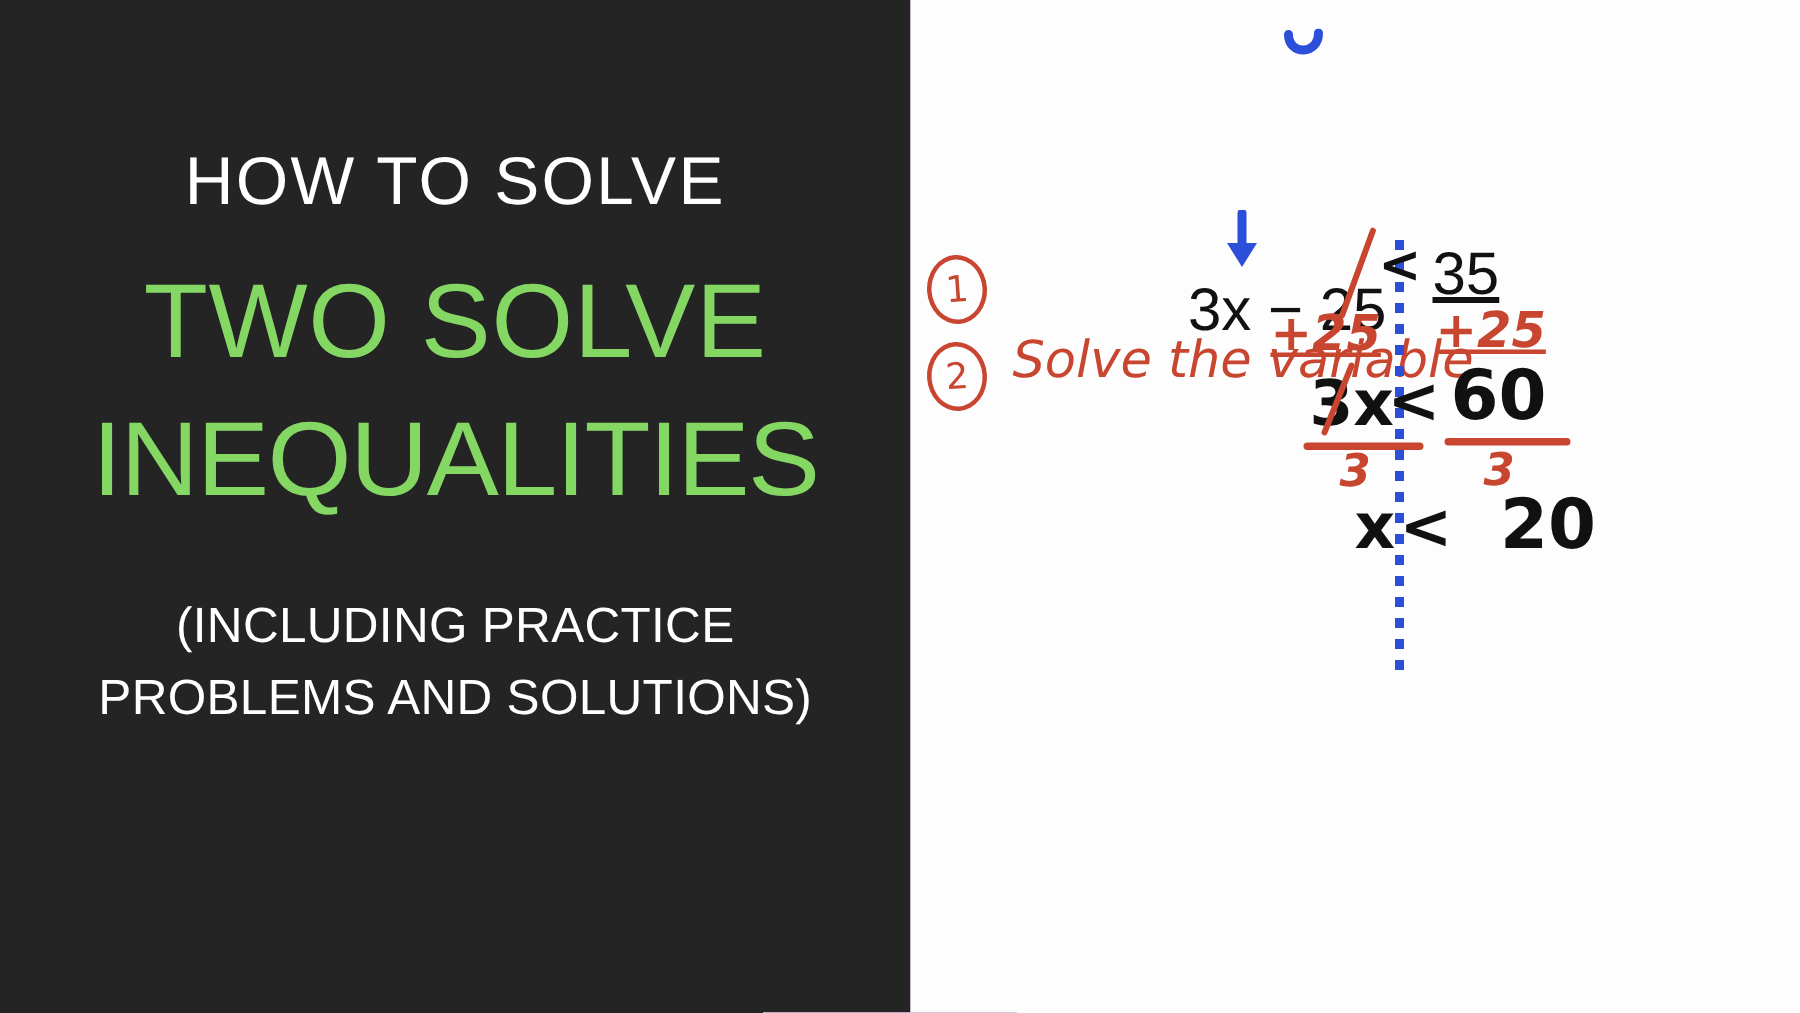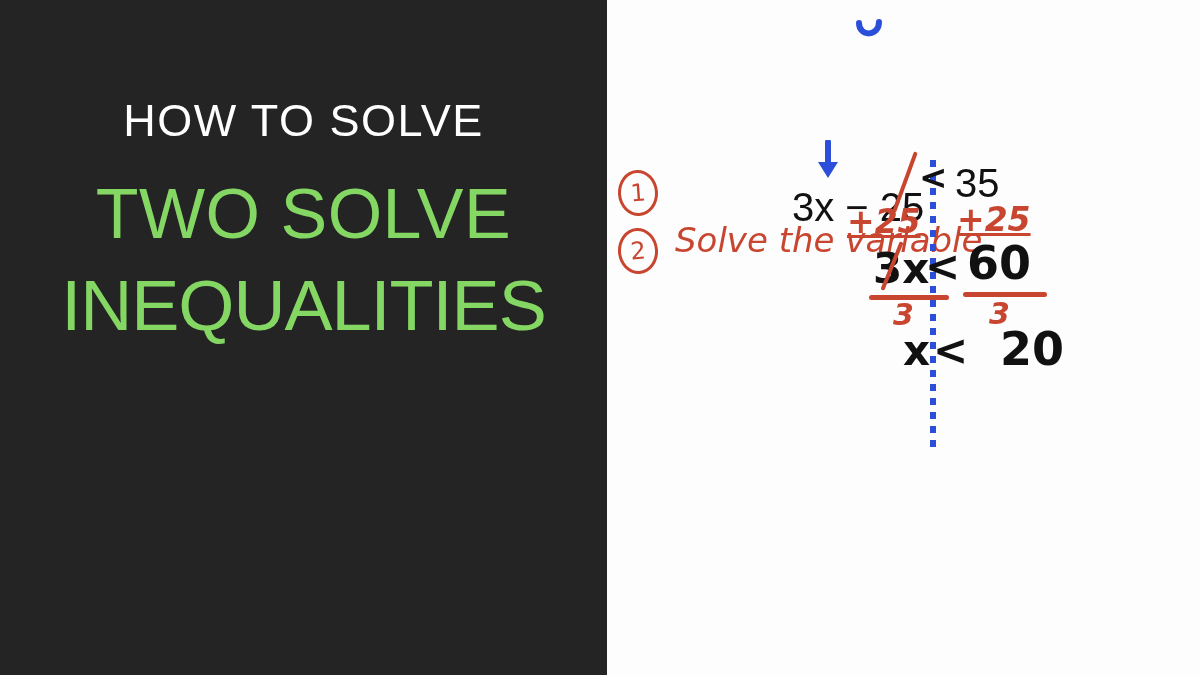--- a/index.html
+++ b/index.html
@@ -178,20 +178,24 @@
 <div id="canvas">
 
   <div id="title-panel">
 
     <div class="title-line" id="title-kicker">HOW TO SOLVE</div>
 
     <div class="title-line" id="title-main-1">TWO SOLVE</div>
 
     <div class="title-line" id="title-main-2">INEQUALITIES</div>
 
+    <div class="title-line" id="title-sub">
+      <span class="sub-line">(INCLUDING PRACTICE</span>
+      <span class="sub-line">PROBLEMS AND SOLUTIONS)</span>
+    </div>
   </div>
 
   <div id="board-panel">
 
     <div class="step-circle" style="left:11px; top:170px;">1</div>
 
     <div class="hand red step-text" style="left:68px; top:175px;">Solve the variable</div>
 
     <svg class="blue-mark" style="left:248px; top:19px;" width="30" height="26" viewBox="0 0 30 26">
       <path d="M4 4 C4 18, 24 18, 24 3" stroke="#2b4fd8" stroke-width="6" fill="none" stroke-linecap="round"></path>
@@ -205,21 +209,21 @@
       <line x1="13" y1="2" x2="13" y2="28" stroke="#2b4fd8" stroke-width="6" stroke-linecap="round"></line>
       <polygon points="13,38 3,22 23,22" fill="#2b4fd8"></polygon>
     </svg>
 
     <div id="divider-dots" style="left:323px; top:160px; height:290px;"></div>
 
     <div class="hand eq-main" style="left:185px; top:163px;margin-top:24px;">3x − 25</div>
 
     <div class="hand eq-black-bold" style="left:312px; top:160px; font-size:34px;">&lt;</div>
 
-    <div class="hand eq-main" style="left:348px; top:163px;">35</div>
+    <div class="hand eq-main" style="left:348px; top:163px;text-decoration:underline;">35</div>
 
     <div class="slash-25" style="left:296px; top:150px;"></div>
 
     <div class="hand eq-red" style="left:240px; top:205px;">+25</div>
 
     <div class="hand eq-red" style="left:350px; top:203px;">+25</div>
 
     <div class="hand eq-black-bold" style="left:266px; top:248px;">3x</div>
 
     <div class="strike-3" style="left:283px; top:240px;"></div>

